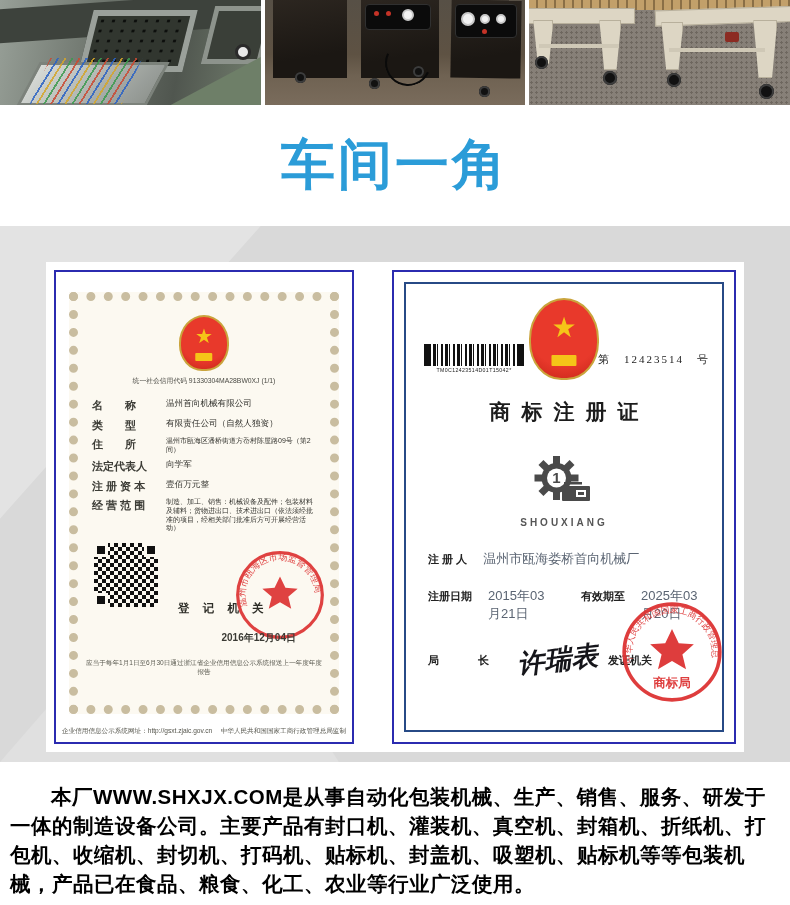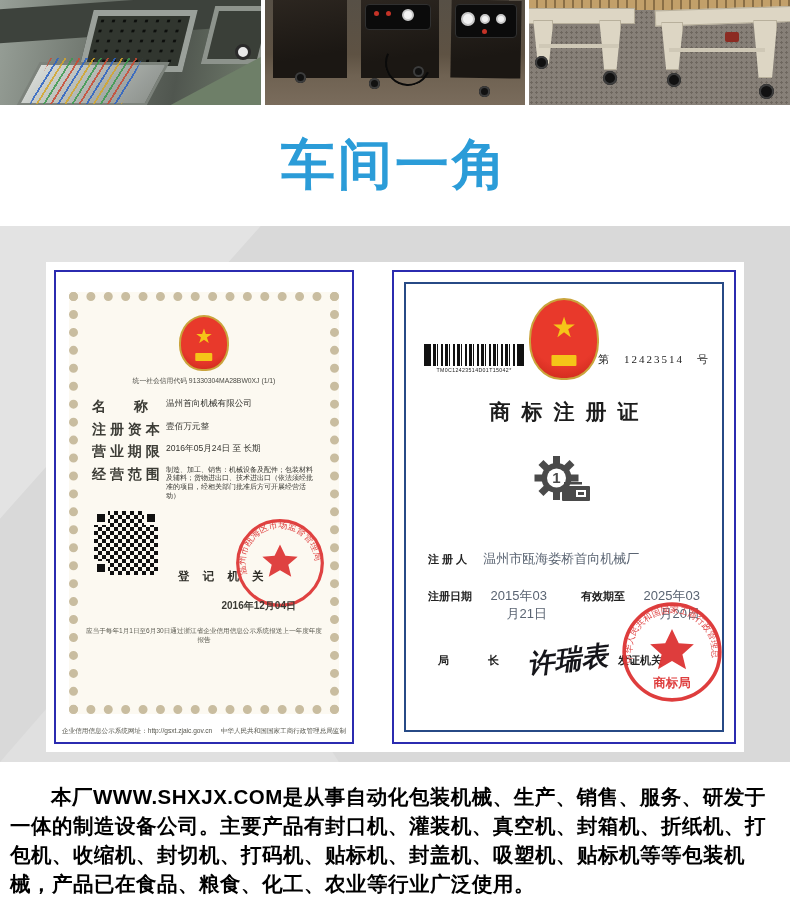--- a/index.html
+++ b/index.html
@@ -80,21 +80,21 @@
     width:38%; height:14%; background:#f5c518; border-radius:1px; }
   .emblem-l { width:50px; height:56px; margin-top:8px; }
   .emblem-l .star { font-size:20px; }
   .bl-title { margin-top:10px; font-family:"Liberation Serif","DejaVu Serif",serif;
     font-size:29px; font-weight:800; color:#b6892a; letter-spacing:13px; text-indent:13px;
     text-shadow:0 1px 0 #86611a; }
   .bl-sub { margin-top:4px; font-size:13px; font-weight:700; color:#b6892a; letter-spacing:8px; }
   .bl-credit { margin-top:1px; font-size:6.8px; color:#4a4a44; }
   .bl-fields { margin-top:12px; text-align:left; padding:0 6px; }
   .bl-row { display:flex; margin-bottom:4.5px; }
-  .bl-label { width:74px; flex:none; font-size:14px; font-weight:700; color:#3c3c36; }
+  .bl-label { width:74px; flex:none; font-size:11px; font-weight:700; color:#3c3c36; }
   .bl-value { flex:1; font-size:8.6px; color:#33332e; line-height:1.25; }
   .bl-row.small .bl-value { font-size:7px; }
   .bl-bottom { position:relative; height:118px; margin-top:6px; }
   .qr { position:absolute; left:8px; top:4px; width:64px; height:64px;
     background:repeating-conic-gradient(#111 0 25%, #fcf9f1 0 50%); background-size:8px 8px; }
   .qr i { position:absolute; width:14px; height:14px; background:#111;
     box-shadow:inset 0 0 0 3px #fcf9f1, inset 0 0 0 6px #111; }
   .qr i.tl{left:0;top:0;} .qr i.tr{right:0;top:0;} .qr i.bl{left:0;bottom:0;}
   .bl-registry { position:absolute; left:92px; top:62px; font-size:11.5px; font-weight:800;
     color:#2e2e28; letter-spacing:5px; }
@@ -113,26 +113,26 @@
   .barcode-wrap { position:absolute; left:18px; top:60px; width:100px; }
   .barcode { height:22px; border-left:5px solid #111; border-right:5px solid #111;
     background:repeating-linear-gradient(90deg,#111 0 2px,#fff 2px 4px,#111 4px 7px,#fff 7px 8px,#111 8px 9px,#fff 9px 12px); }
   .barcode-text { font-size:5.2px; color:#222; margin-top:1px; letter-spacing:.4px; }
   .tm-number { position:absolute; right:12px; top:68px; font-family:Liberation Serif, serif;
     font-size:11px; color:#222; letter-spacing:2px; }
   .tm-title { margin-top:14px; font-family:"Liberation Serif","DejaVu Serif",serif;
     font-size:21px; font-weight:700; color:#1c1c1c; letter-spacing:11px; text-indent:11px; }
   .tm-logo { margin-top:30px; }
   .tm-logo-text { font-size:10px; font-weight:700; color:#555; letter-spacing:3px; margin-top:1px; }
-  .tm-fields { margin-top:34px; padding:0 22px; text-align:right; }
+  .tm-fields { margin-top:22px; padding:0 22px; text-align:left; }
   .tm-row { display:flex; align-items:baseline; margin-bottom:19px; }
   .tm-label { flex:none; font-size:11px; font-weight:800; color:#222; margin-right:16px; }
   .tm-value { font-size:13px; color:#5a6472; }
   .tm-label.second { margin-left:34px; }
-  .tm-last { position:relative; display:flex; align-items:center; padding:0 32px; margin-top:8px; text-align:left; }
+  .tm-last { position:relative; display:flex; align-items:center; padding:0 22px; margin-top:8px; text-align:left; }
   .tm-director { font-size:11px; font-weight:800; color:#222; letter-spacing:14px; }
   .tm-sign { font-family:"Liberation Serif","DejaVu Serif",serif; font-style:italic;
     font-size:27px; font-weight:700; color:#15151a; transform:rotate(-7deg); margin:0 10px 0 14px; }
   .tm-issuer { font-size:11px; font-weight:800; color:#222; }
   .seal-r { right:-2px; bottom:-26px; width:104px; height:104px; opacity:.95; }
 
   
   .about { height:143px; background:#fff; padding:20px 10px 0 10px; overflow:hidden; }
   .about p { font-size:20.5px; line-height:29px; color:#000; font-weight:600;
     text-indent:2em; letter-spacing:.5px; }
@@ -207,26 +207,34 @@
           <div class="gate"></div>
         </div>
         <div class="bl-credit">统一社会信用代码 91330304MA28BW0XJ  (1/1)</div>
 
         <div class="bl-fields">
           <div class="bl-row">
             <span class="bl-label">名　　称</span>
             <span class="bl-value">温州首向机械有限公司</span>
           </div>
           <div class="bl-row">
+            <span class="bl-label">类　　型</span>
+            <span class="bl-value">有限责任公司（自然人独资）</span>
+          </div>
+          <div class="bl-row small">
+            <span class="bl-label">住　　所</span>
+            <span class="bl-value">温州市瓯海区潘桥街道方岙村陈屋路09号（第2间）</span>
+          </div>
+          <div class="bl-row">
+            <span class="bl-label">法定代表人</span>
+            <span class="bl-value">向学军</span>
+          </div>
+          <div class="bl-row">
             <span class="bl-label">注 册 资 本</span>
             <span class="bl-value">壹佰万元整</span>
-          </div>
-          <div class="bl-row">
-            <span class="bl-label">营 业 期 限</span>
-            <span class="bl-value">2016年05月24日 至 长期</span>
           </div>
           <div class="bl-row small">
             <span class="bl-label">经 营 范 围</span>
             <span class="bl-value">制造、加工、销售：机械设备及配件；包装材料及辅料；货物进出口、技术进出口（依法须经批准的项目，经相关部门批准后方可开展经营活动）</span>
           </div>
         </div>
 
         <div class="bl-bottom">
           <div class="qr">
             <i class="tl"></i>
@@ -276,20 +284,21 @@
               <rect x="21" y="0" width="7" height="9" transform="rotate(315 24.5 22)"></rect>
             </g>
             <circle cx="24.5" cy="22" r="15" fill="#4a4a4a"></circle>
             <circle cx="24.5" cy="22" r="9.5" fill="#ffffff"></circle>
             <text x="24.5" y="27" text-anchor="middle" font-size="15" font-weight="bold" fill="#4a4a4a">1</text>
             <rect x="30" y="30" width="28" height="15" fill="#4a4a4a" rx="1"></rect>
             <rect x="44" y="34" width="10" height="7" fill="#ffffff"></rect>
             <rect x="46" y="36" width="6" height="3" fill="#4a4a4a"></rect>
             <rect x="32" y="26" width="18" height="2.5" fill="#4a4a4a"></rect>
           </svg>
+          <div class="tm-logo-text">SHOUXIANG</div>
         </div>
 
         <div class="tm-fields">
           <div class="tm-row">
             <span class="tm-label">注  册  人</span>
             <span class="tm-value">温州市瓯海娄桥首向机械厂</span>
           </div>
           <div class="tm-row">
             <span class="tm-label">注册日期</span>
             <span class="tm-value">2015年03月21日</span>

